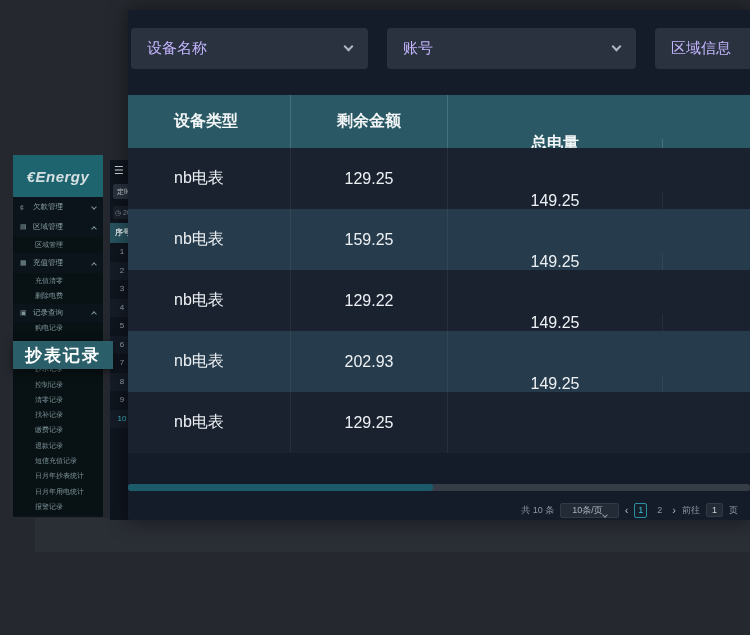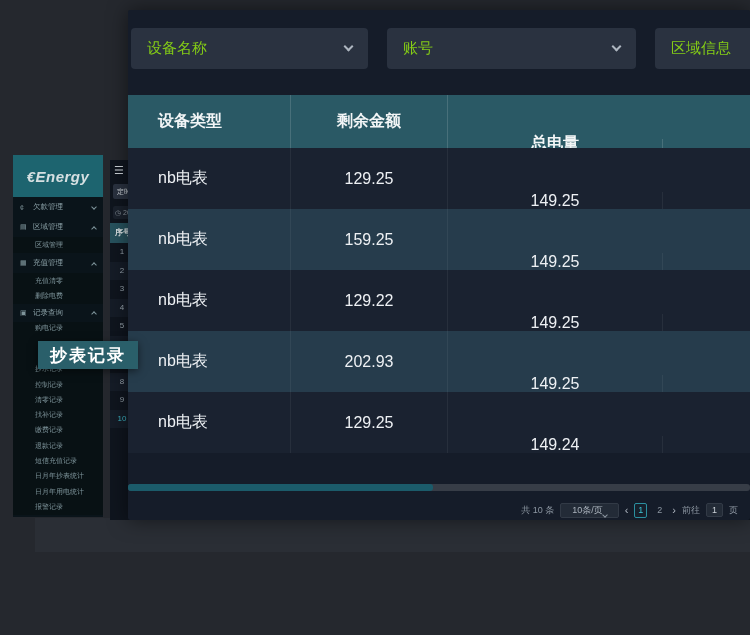--- a/index.html
+++ b/index.html
@@ -36,37 +36,37 @@
   .chev { width:4px; height:4px; border-right:1px solid #7f959b; border-bottom:1px solid #7f959b; margin-left:auto; }
   .chev.down { transform:rotate(45deg); }
   .chev.up   { transform:rotate(-135deg); margin-top:3px; }
   .m-sub { display:flex; align-items:center; padding-left:22px; color:#7e949b; font-size:7px; background:#081114; white-space:nowrap; }
   .h20{height:20px;} .h18{height:18px;} .h16{height:16px;} .h15{height:15.3px;} .h12{height:12px;} .sp28{height:28px; background:#081114;}
 
   
   .active-badge { position:absolute; left:13px; top:341px; width:100px; height:28px; background:#2a5f6a; z-index:3;
                   display:flex; align-items:center; justify-content:center;
                   color:#ffffff; font-size:17px; font-weight:bold; letter-spacing:2px;
-                  box-shadow:0 2px 8px rgba(0,0,0,0.5);margin-left:25px; }
+                  box-shadow:0 2px 8px rgba(0,0,0,0.5); }
 
   
   .panel { position:absolute; left:128px; top:10px; width:622px; height:510px; background:#151c29; z-index:2;
            border-radius:2px; box-shadow:0 0 20px rgba(0,0,0,0.5); overflow:hidden; }
 
   .filters { position:absolute; top:18px; left:3px; height:41px; display:flex; gap:19px; }
   .filter { background:#2a3240; border-radius:4px; display:flex; align-items:center;
-            padding:0 16px; color:#84cc16; font-size:15px;gap:22px; }
+            padding:0 16px; color:#c4b5fd; font-size:15px;gap:22px; }
   .filter .fchev { width:7px; height:7px; border-right:2px solid #aeb6c0; border-bottom:2px solid #aeb6c0;
                    transform:rotate(45deg); margin-left:auto; margin-top:-4px; }
   .f1{ width:237px; } .f2{ width:249px; } .f3{ width:230px; }
 
   .thead { position:absolute; top:85px; left:0; width:640px; height:53px; background:#2a5965; display:flex; }
   .th { display:flex; align-items:center; color:#f2f5f6; font-weight:bold; font-size:16px;
         border-right:1px solid rgba(255,255,255,0.14); }
-  .c1{ width:163px; padding-left:30px; } .c2{ width:157px; justify-content:center; }
+  .c1{ width:163px; padding-left:46px; } .c2{ width:157px; justify-content:center; }
   .c3{ width:215px; justify-content:center;margin-top:44px; } .c4{ flex:1; border-right:none; }
 
   .tbody { position:absolute; top:138px; left:0; width:640px; }
   .tr { height:61px; display:flex; }
   .tr:nth-child(odd){ background:#1a2230; }
   .tr:nth-child(even){ background:#263c4c; }
   .td { display:flex; align-items:center; color:#eef1f4; font-size:16px;
         border-right:1px solid rgba(255,255,255,0.06); }
 
   .scrollbar { position:absolute; top:474px; left:0; width:622px; height:7px; background:#373d47; border-radius:3px; }
@@ -194,21 +194,20 @@
     </div>
     <div class="tr">
       <div class="td c1">nb电表</div>
       <div class="td c2">202.93</div>
       <div class="td c3">149.25</div>
       <div class="td c4"></div>
     </div>
     <div class="tr">
       <div class="td c1">nb电表</div>
       <div class="td c2">129.25</div>
-      <div class="td c3">149.24</div>
       <div class="td c4"></div>
     </div>
   </div>
 
   <div class="scrollbar">
     <div class="scroll-thumb"></div>
   </div>
 
   <div class="pager">
     <span>共 10 条</span>

